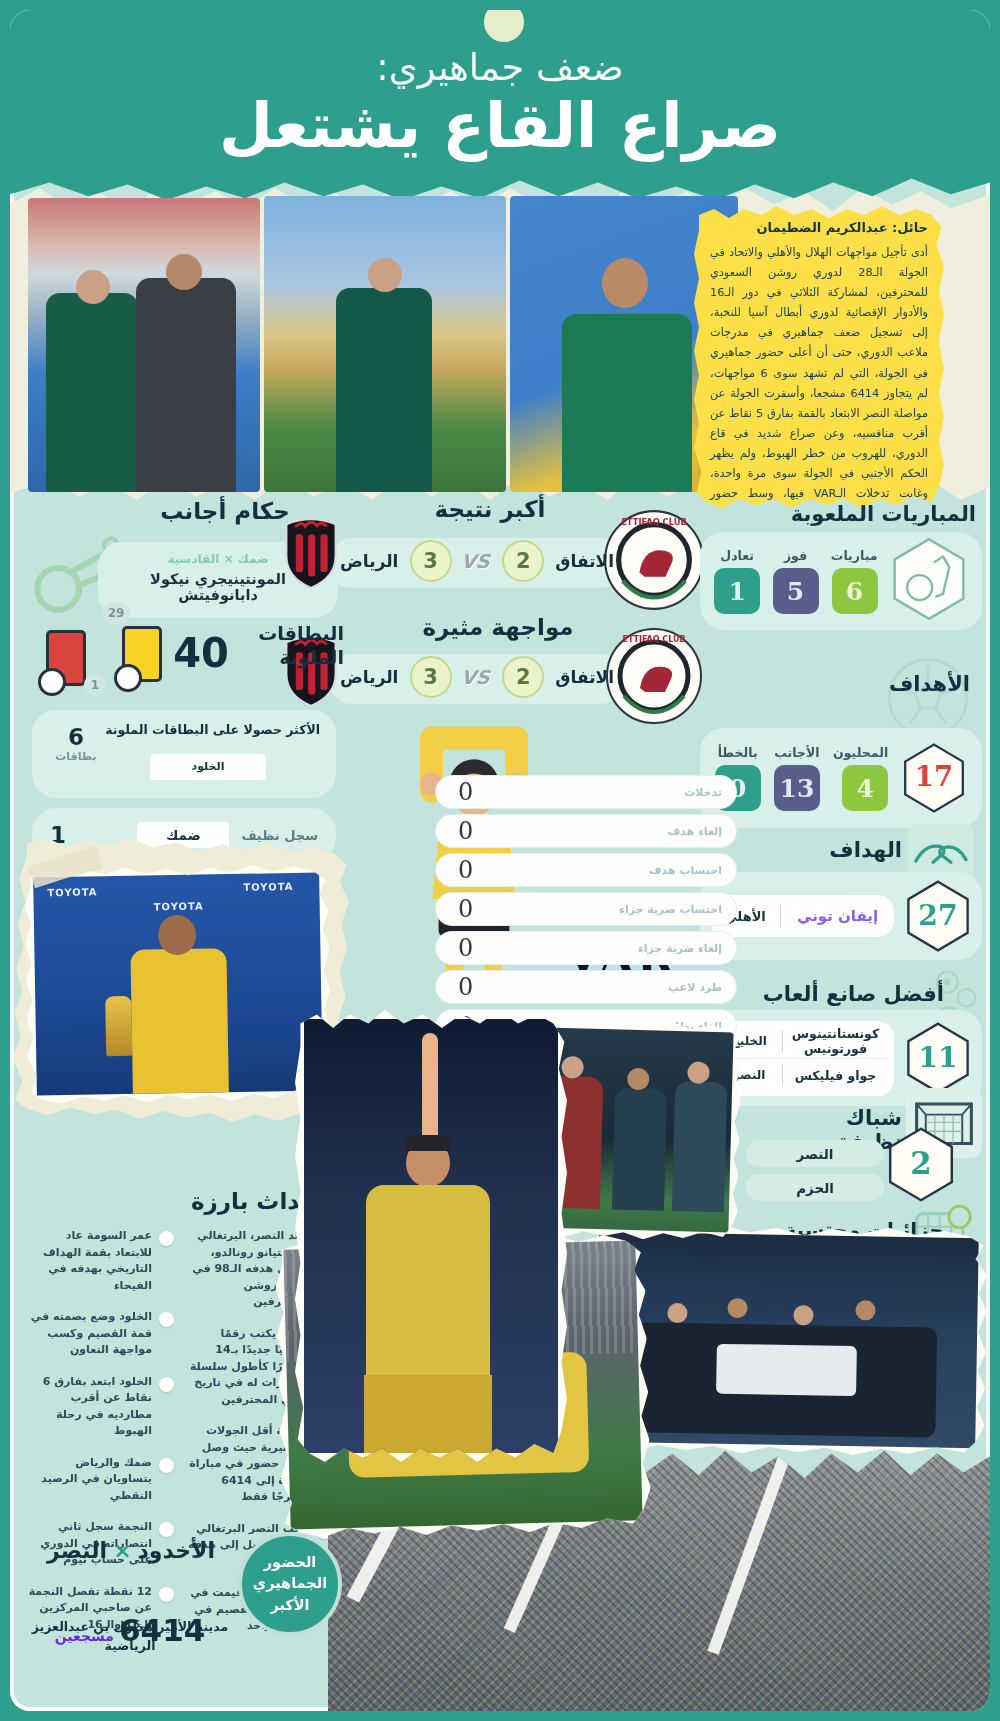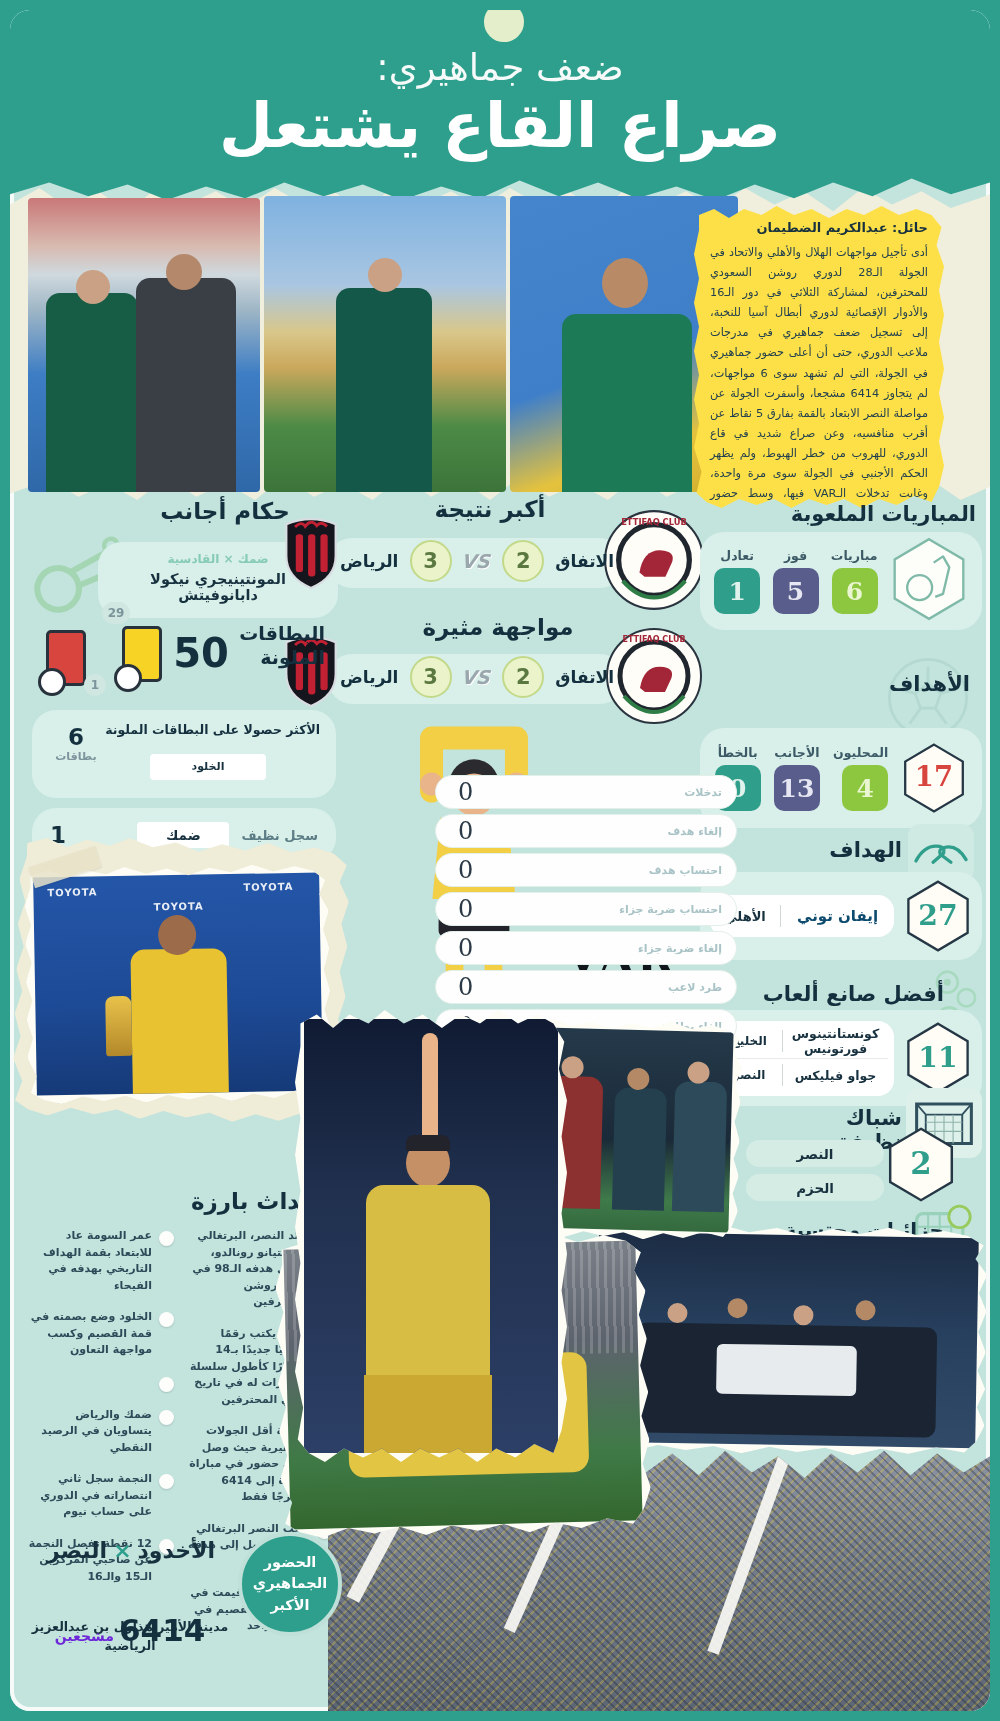--- a/index.html
+++ b/index.html
@@ -193,24 +193,24 @@
     </svg>
   </div>
   <div class="abs" style="left:330px;top:646px;width:274px;display:flex;align-items:center;justify-content:space-between;">
     <span class="team-name">الاتفاق</span>
     <span class="score-circle">2</span>
     <span class="vs">VS</span>
     <span class="score-circle">3</span>
     <span class="team-name">الرياض</span>
   </div>
 
-  <div class="abs" style="left:207px;top:612px;width:108px;text-align:right;">
+  <div class="abs" style="left:226px;top:612px;width:108px;text-align:right;">
     <span class="sec-title" style="font-size:19px;line-height:1.25;display:block;">البطاقات الملونة</span>
   </div>
-  <div class="abs big-num" style="left:160px;top:620px;width:62px;text-align:center;direction:ltr;">50</div>
+  <div class="abs big-num" style="left:160px;top:620px;width:62px;text-align:center;direction:ltr;">40</div>
   <div class="abs" style="left:102px;top:608px;width:56px;height:82px;">
     <div class="card" style="left:10px;top:8px;background:#f7d325;"></div>
     <div class="glove" style="left:2px;top:46px;"></div>
   </div>
   <div class="count-badge abs" style="left:92px;top:592px;width:28px;height:22px;border-radius:11px;direction:ltr;">29</div>
   <div class="abs" style="left:26px;top:612px;width:56px;height:82px;">
     <div class="card" style="left:10px;top:8px;background:#d8453e;"></div>
     <div class="glove" style="left:2px;top:46px;"></div>
   </div>
   <div class="count-badge abs" style="left:74px;top:664px;width:22px;height:22px;">1</div>
@@ -290,21 +290,21 @@
   </div>
   <div class="abs sec-title" style="left:780px;top:828px;width:112px;text-align:right;">الهداف</div>
   <div class="abs soft-pill" style="left:690px;top:862px;width:282px;height:88px;display:flex;align-items:center;gap:10px;padding:0 10px;box-sizing:border-box;">
     <div class="hexwrap">
       <svg viewBox="0 0 100 110" width="68" height="74">
         <polygon points="50,4 94,30 94,80 50,106 6,80 6,30" fill="#fffdf6" stroke="#253745" stroke-width="3.5"></polygon>
         <text x="50" y="68" text-anchor="middle" font-size="42" font-weight="bold" fill="#2f9e8b" font-family="DejaVu Serif,serif">27</text>
       </svg>
     </div>
     <div style="flex:1;background:#fff;border-radius:16px;height:42px;display:flex;align-items:center;">
-      <span style="flex:1;text-align:center;font-size:15px;font-weight:bold;color:#0c4a6e;">إيفان توني</span>
+      <span style="flex:1;text-align:center;font-size:15px;font-weight:bold;color:#8b5cf6;">إيفان توني</span>
       <span class="pm-div"></span>
       <span style="width:70px;text-align:center;font-size:13px;font-weight:bold;color:#17313f;">الأهلي</span>
     </div>
   </div>
 
   <div class="abs" style="left:920px;top:958px;width:52px;height:70px;opacity:.75;">
     <svg viewBox="0 0 60 80" width="52" height="70">
       <circle cx="20" cy="16" r="12" fill="none" stroke="#9fd8b6" stroke-width="3"></circle>
       <circle cx="42" cy="34" r="10" fill="none" stroke="#9fd8b6" stroke-width="3"></circle>
       <circle cx="22" cy="58" r="13" fill="none" stroke="#9fd8b6" stroke-width="3"></circle>
@@ -472,20 +472,21 @@
       <div class="hl-item">
             <span class="hl-dot"></span>
             <span class="hl-text">عمر السومة عاد للابتعاد بقمة الهداف التاريخي بهدفه في الفيحاء</span>
           </div>
       <div class="hl-item">
             <span class="hl-dot"></span>
             <span class="hl-text">الخلود وضع بصمته في قمة القصيم وكسب مواجهة التعاون</span>
           </div>
       <div class="hl-item">
             <span class="hl-dot"></span>
+            <span class="hl-text">الخلود ابتعد بفارق 6 نقاط عن أقرب مطارديه في رحلة الهبوط</span>
           </div>
       <div class="hl-item">
             <span class="hl-dot"></span>
             <span class="hl-text">ضمك والرياض يتساويان في الرصيد النقطي</span>
           </div>
       <div class="hl-item">
             <span class="hl-dot"></span>
             <span class="hl-text">النجمة سجل ثاني انتصاراته في الدوري على حساب نيوم</span>
           </div>
       <div class="hl-item">

